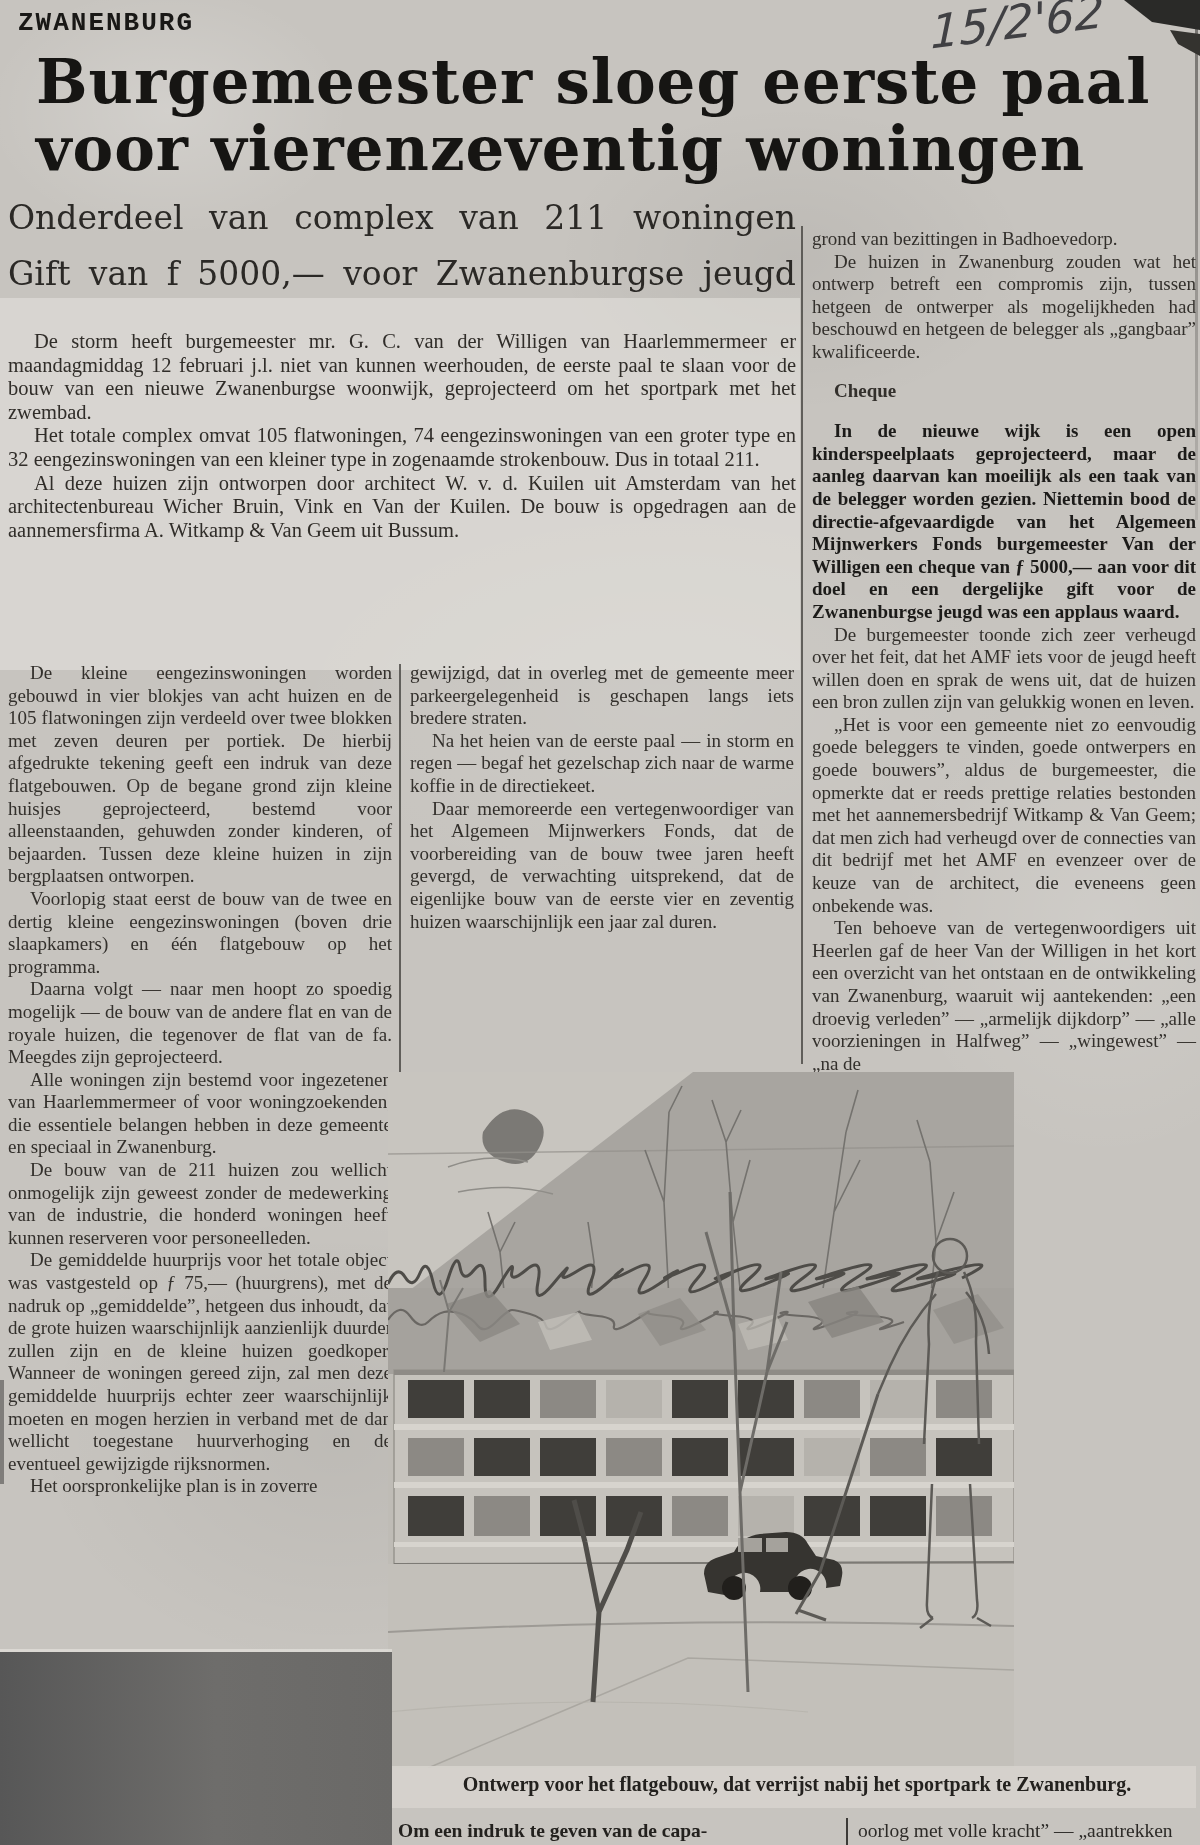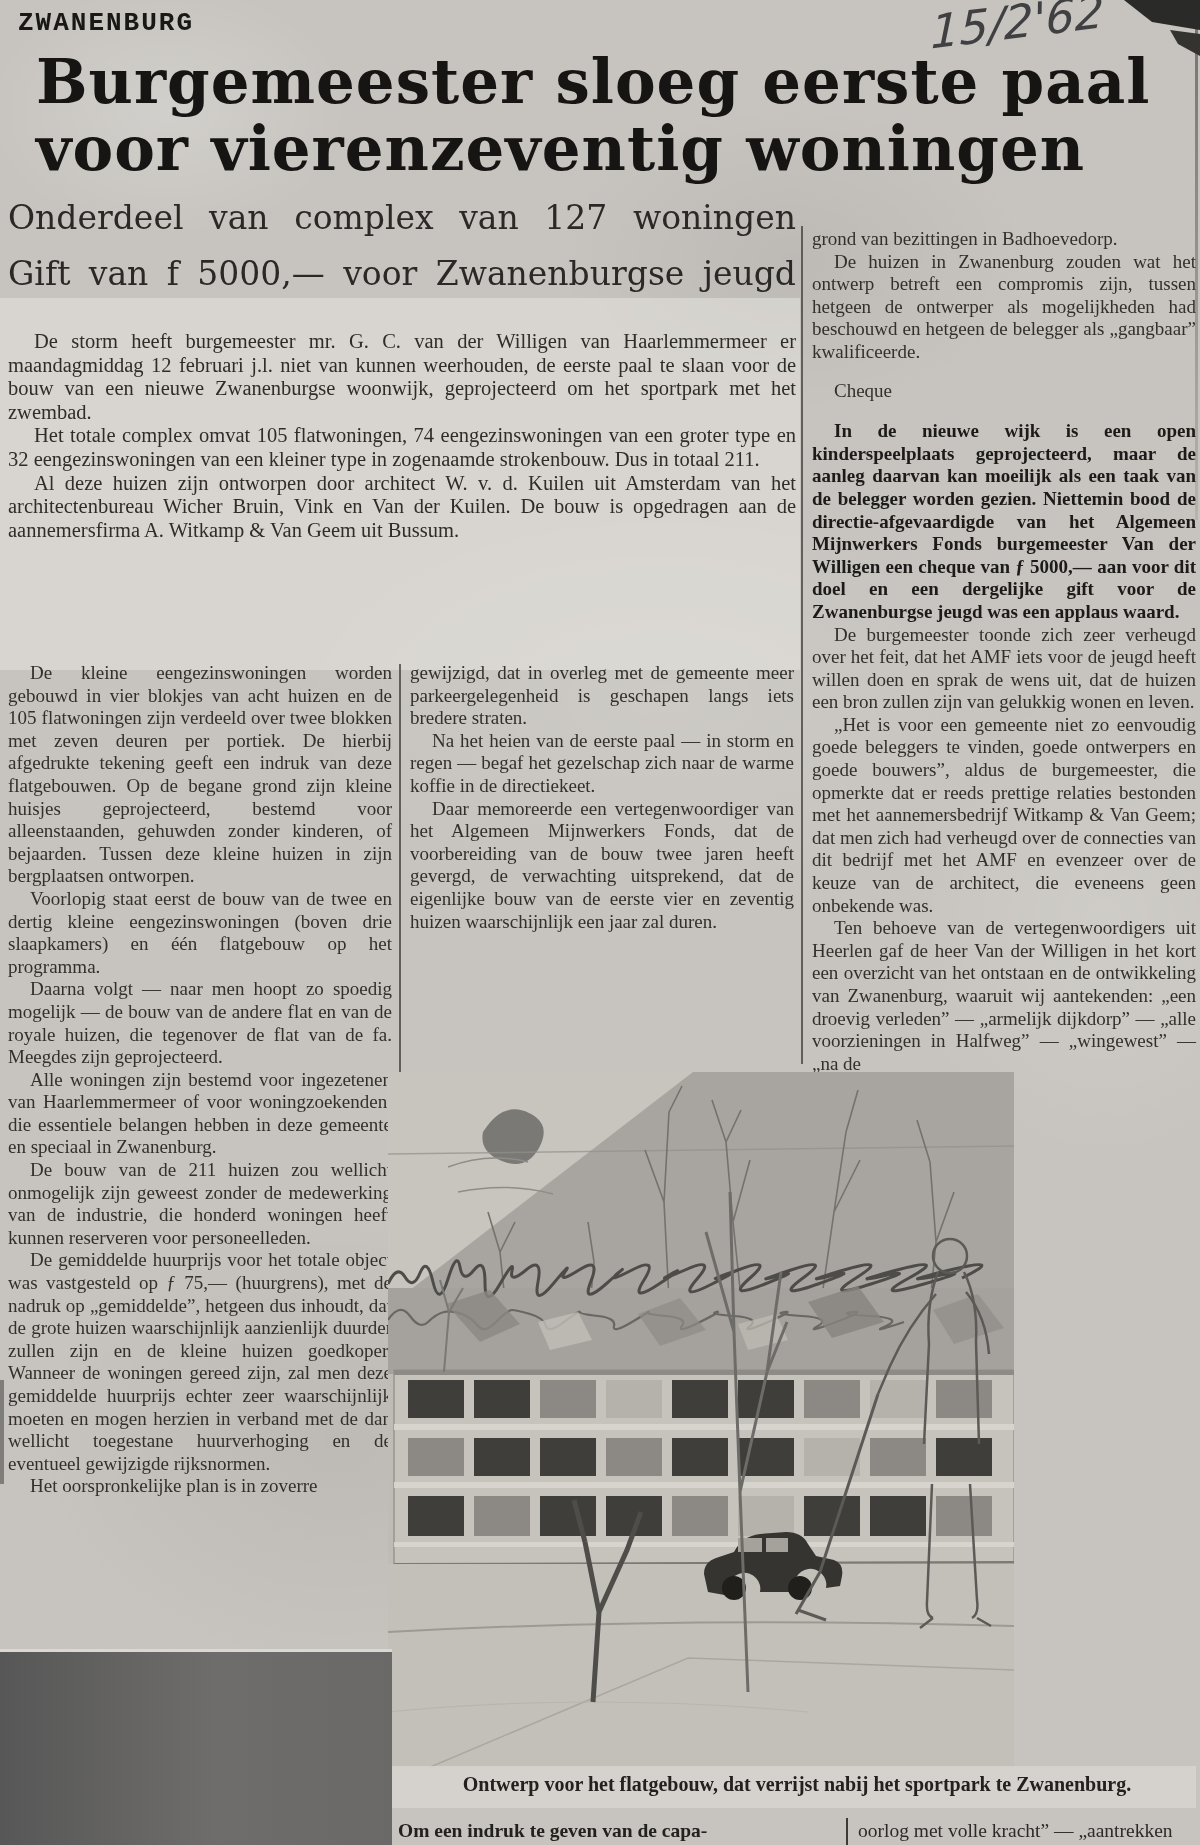--- a/index.html
+++ b/index.html
@@ -34,21 +34,21 @@
   .lead{position:absolute;left:8px;top:330px;width:788px;}
   .lead p{margin:0;font-size:20.5px;line-height:23.6px;text-align:justify;text-indent:26px;color:#302d29;}
   .col{position:absolute;}
   .col p{margin:0;font-size:19px;line-height:22.6px;text-align:justify;text-indent:22px;color:#33302c;}
   .col p.no-indent{text-indent:0;}
   .col-left{left:8px;top:662px;width:384px;}
   .col-mid{left:410px;top:662px;width:384px;}
   .col-right{left:812px;top:228px;width:384px;}
   .col-right p.bold{font-weight:bold;color:#1c1b19;margin-top:18px;}
   .cheque-heading{margin:16px 4px 8px 0 !important;text-align:left;
-    font-weight:normal;font-size:19.5px;color:#1c1b19;}
+    font-weight:bold;font-size:19.5px;color:#1c1b19;}
   .vrule{position:absolute;width:2px;background:rgba(62,60,56,.75);}
   .vrule-right{left:801px;top:226px;height:838px;}
   .vrule-left{left:399px;top:664px;height:414px;}
   .illustration{position:absolute;left:388px;top:1072px;width:626px;height:696px;}
   .caption-strip{position:absolute;left:390px;top:1766px;width:806px;height:42px;
     background:rgba(214,211,205,.9);}
   .caption{position:absolute;left:398px;top:1772px;width:798px;
     font-weight:bold;font-size:20px;line-height:24px;color:#23211e;text-align:center;}
   .bottom-row{position:absolute;left:0;top:1818px;width:1200px;height:27px;overflow:hidden;}
   .frag-left{position:absolute;left:398px;top:2px;width:440px;font-weight:bold;
@@ -74,21 +74,21 @@
 
   <div class="kicker">ZWANENBURG</div>
 
   <div class="hand-date">15/2'62</div>
 
   <div class="headline">
     <div>Burgemeester sloeg eerste paal</div>
     <div>voor vierenzeventig woningen</div>
   </div>
 
-  <div class="subhead subhead1">Onderdeel van complex van 127 woningen</div>
+  <div class="subhead subhead1">Onderdeel van complex van 211 woningen</div>
   <div class="subhead subhead2">Gift van f 5000,— voor Zwanenburgse jeugd</div>
 
   <div class="lead">
     <p>De storm heeft burgemeester mr. G. C. van der Willigen van Haarlemmermeer er maandagmiddag 12 februari j.l. niet van kunnen weerhouden, de eerste paal te slaan voor de bouw van een nieuwe Zwanenburgse woonwijk, geprojecteerd om het sportpark met het zwembad.</p>
     <p>Het totale complex omvat 105 flatwoningen, 74 eengezinswoningen van een groter type en 32 eengezinswoningen van een kleiner type in zogenaamde strokenbouw. Dus in totaal 211.</p>
     <p>Al deze huizen zijn ontworpen door architect W. v. d. Kuilen uit Amsterdam van het architectenbureau Wicher Bruin, Vink en Van der Kuilen. De bouw is opgedragen aan de aannemersfirma A. Witkamp &amp; Van Geem uit Bussum.</p>
   </div>
 
   <div class="vrule vrule-right"></div>
   <div class="vrule vrule-left"></div>

